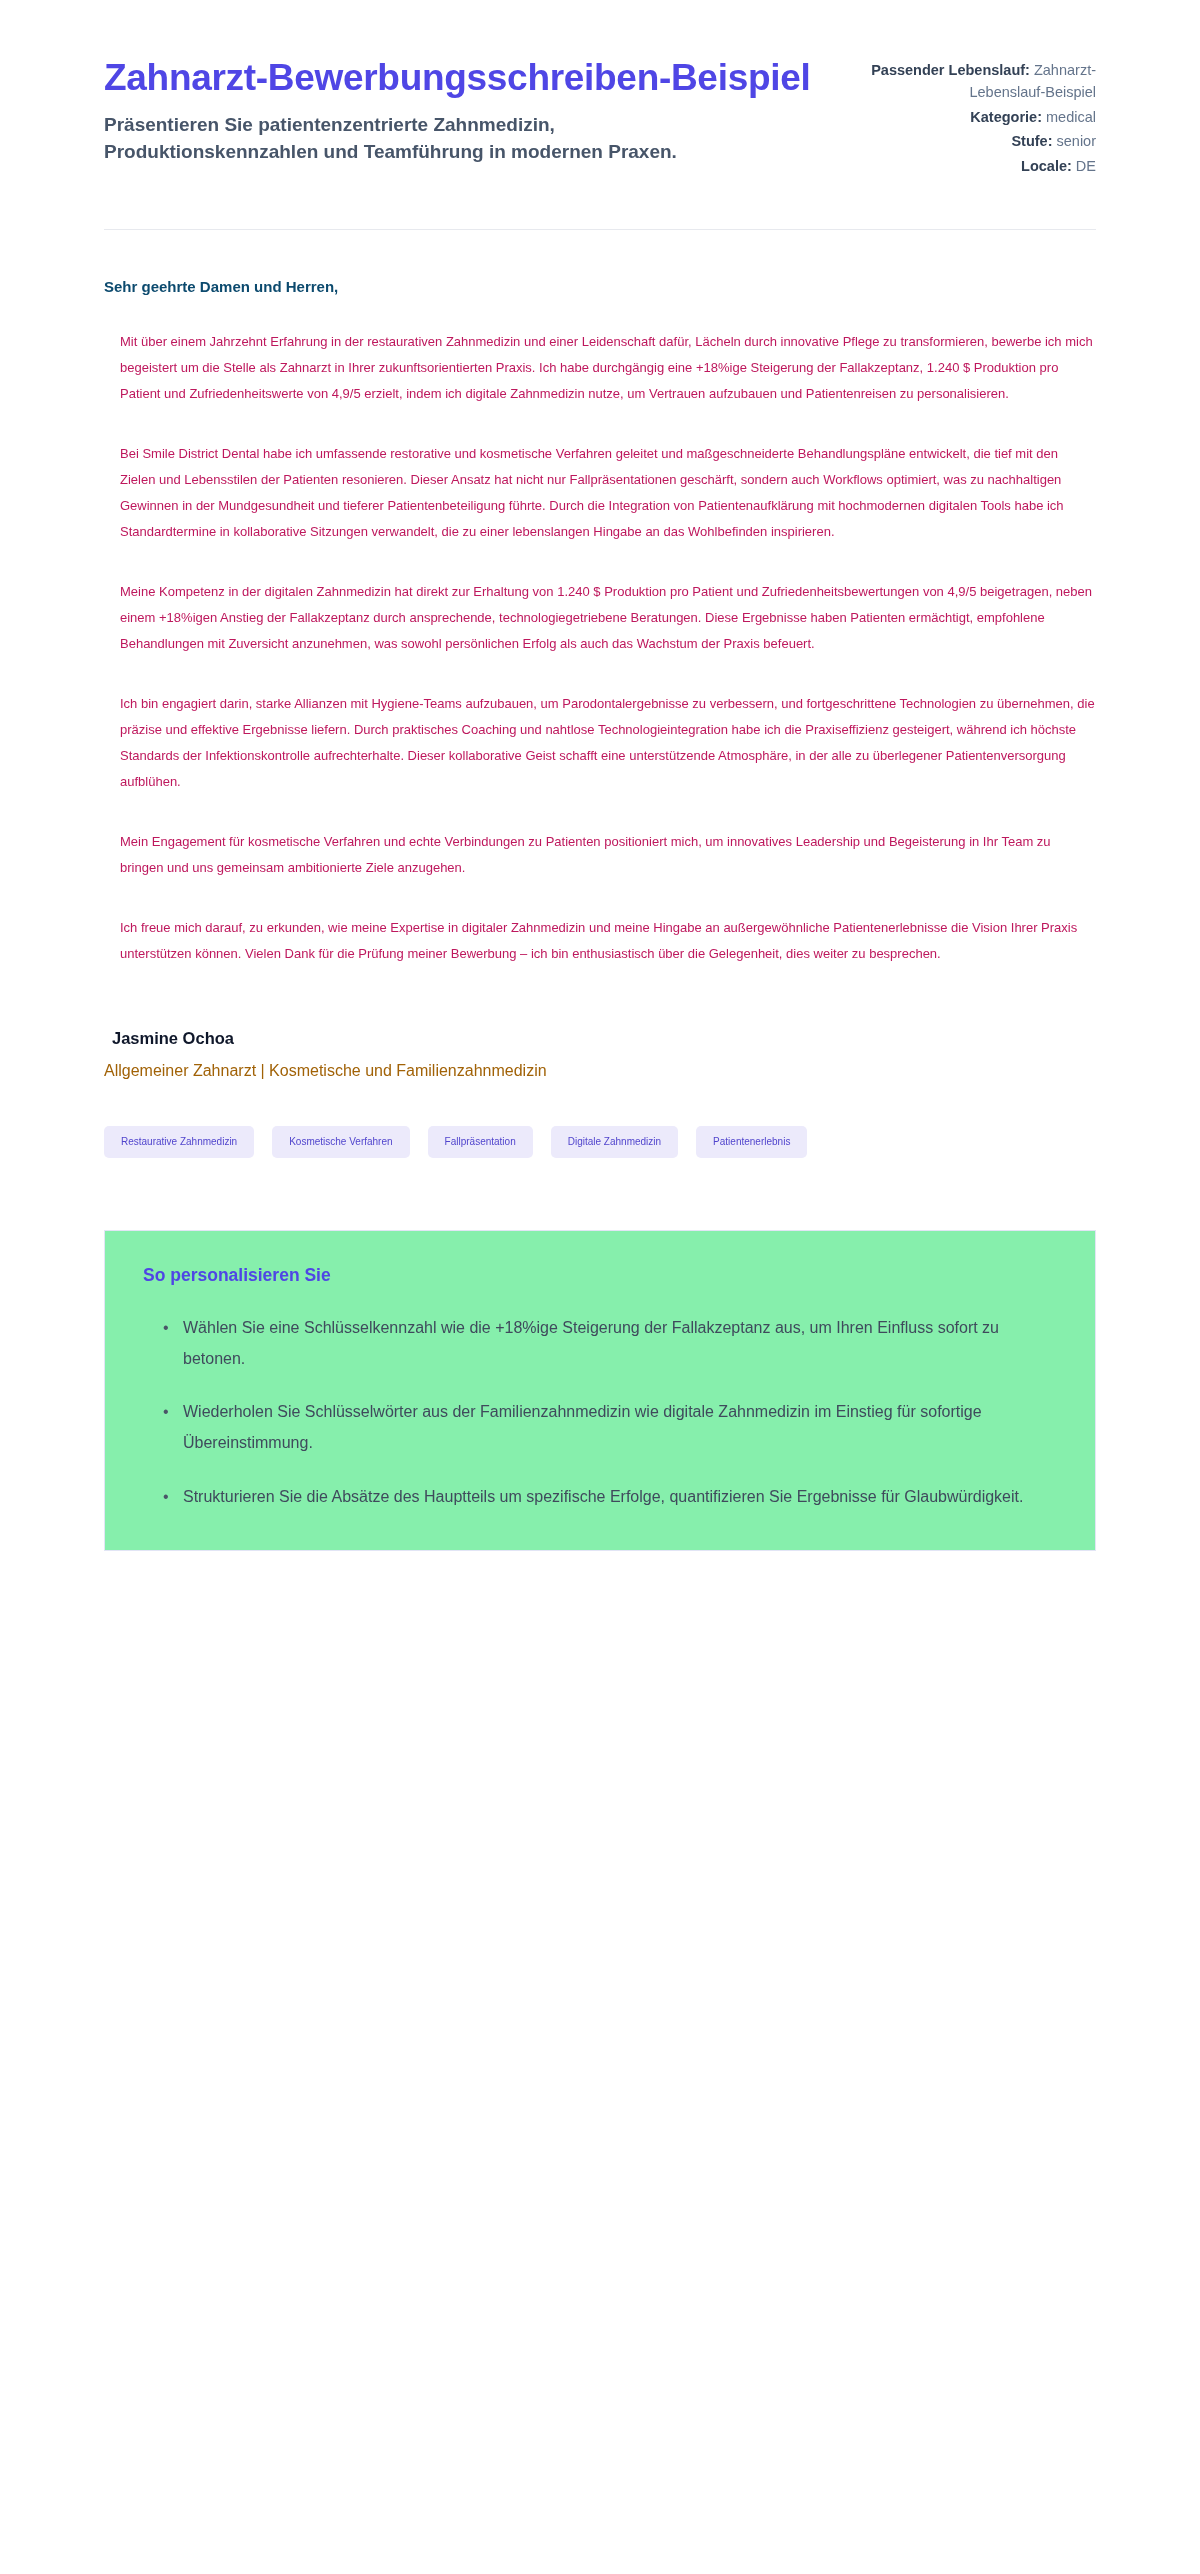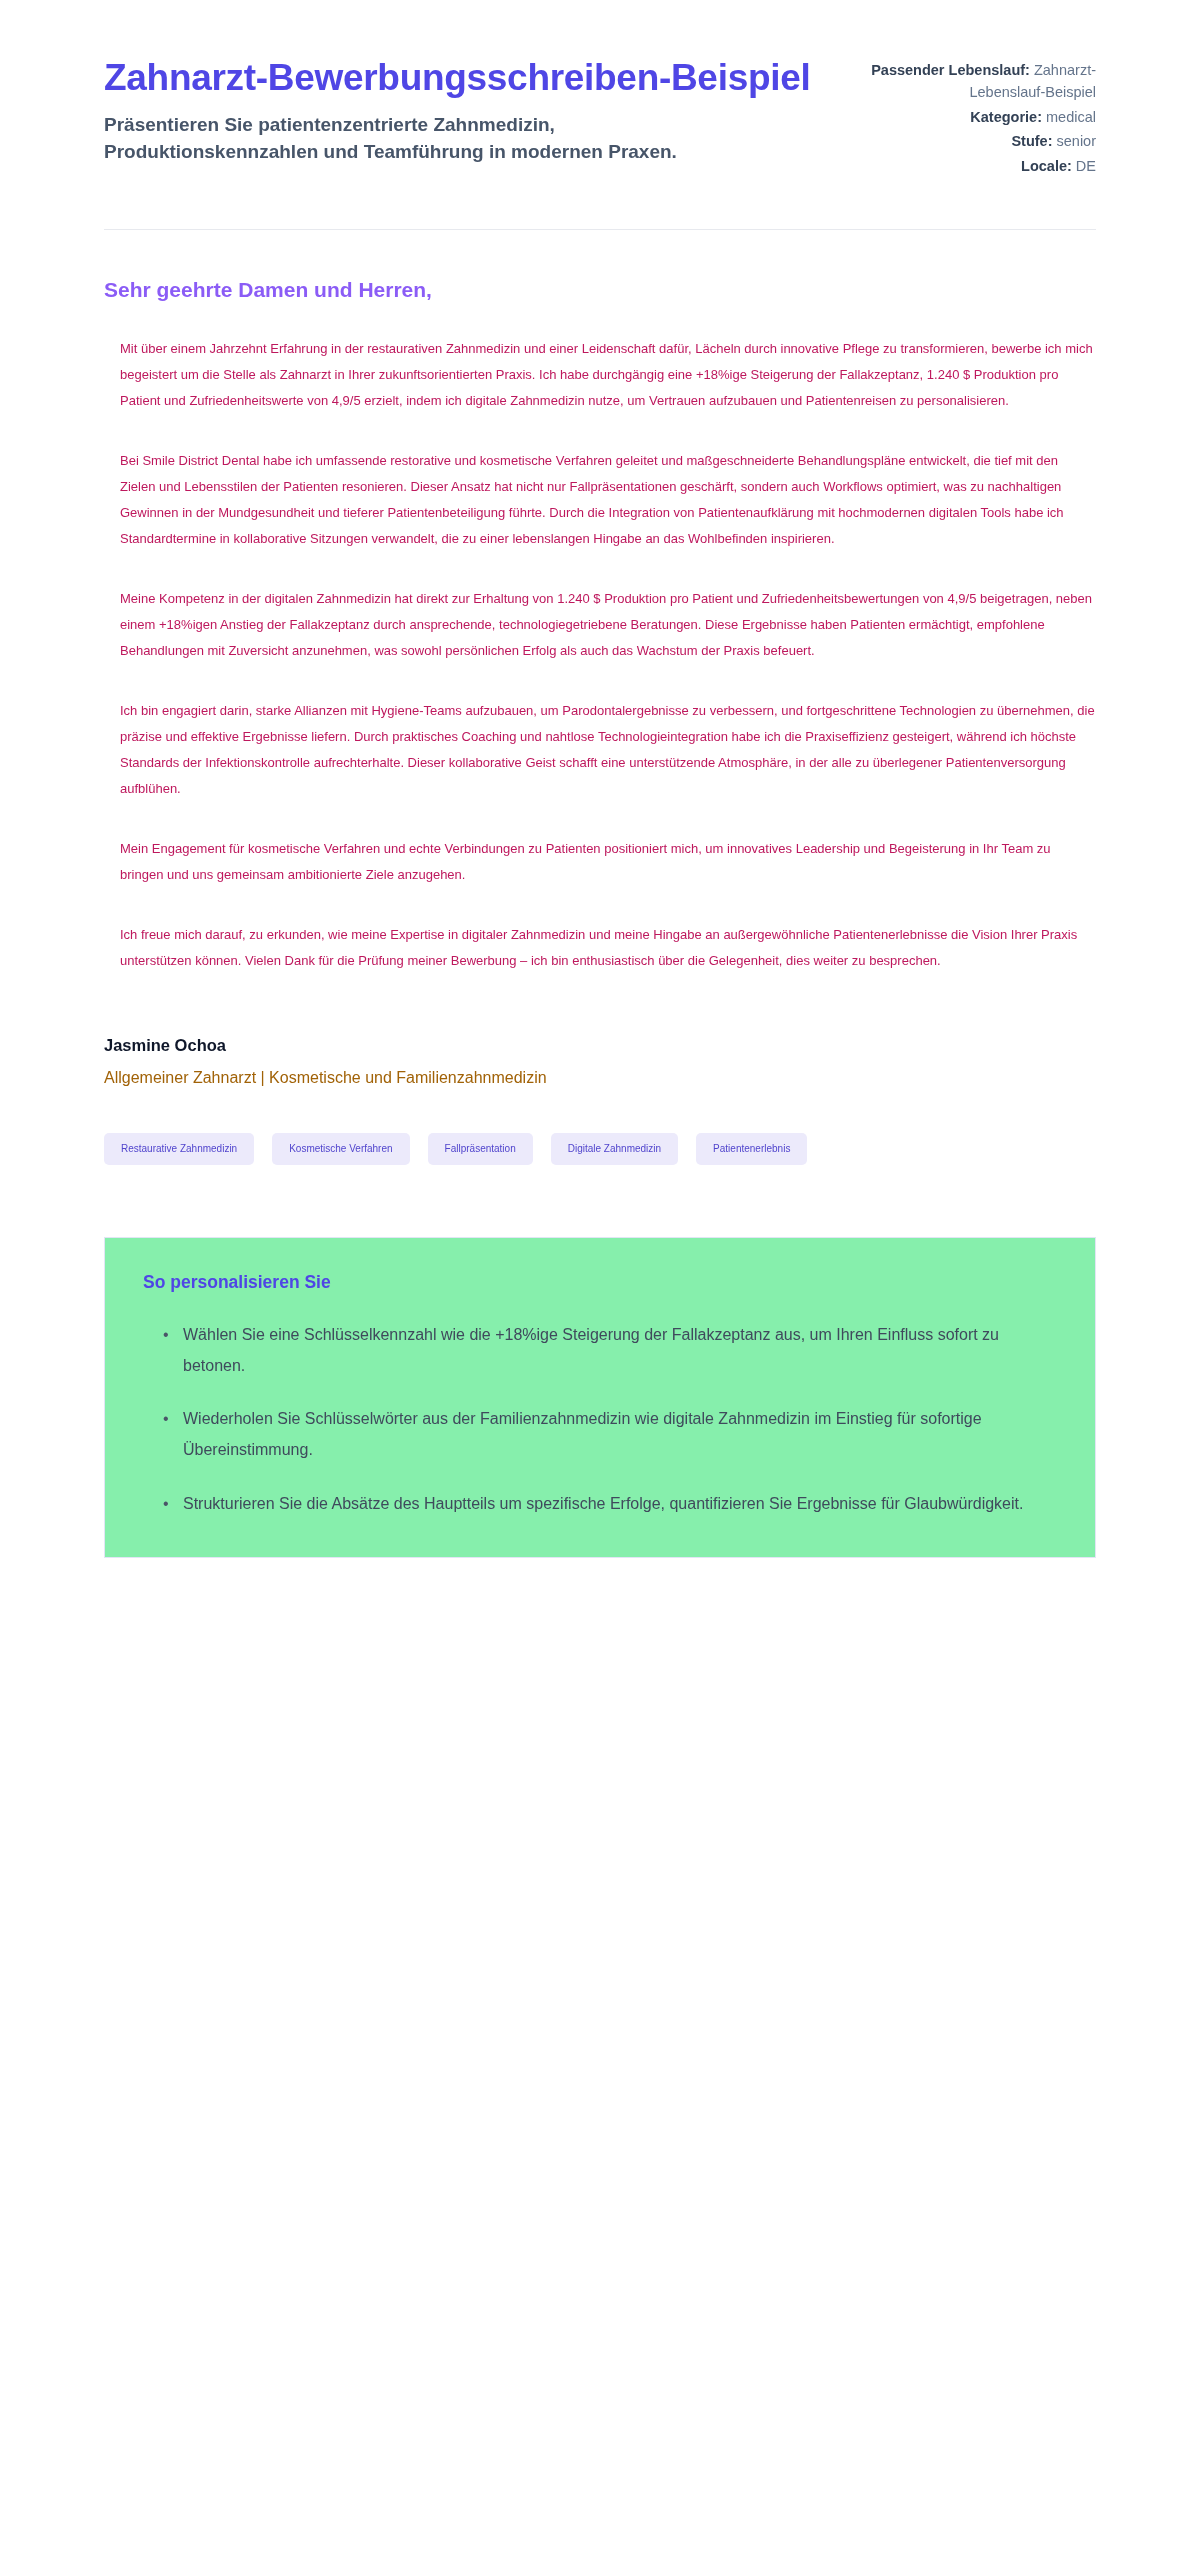--- a/index.html
+++ b/index.html
@@ -73,42 +73,42 @@
     border: 0;
     border-top: 1px solid #e7e9ee;
     margin: 48px 0 0 0;
   }
 
   
   .letter {
     margin-top: 48px;
   }
   .salutation {
-    font-size: 21px;
-    font-weight: 700;
-    color: #8b5cf6;
+    font-size: 15px;
+    font-weight: 700;
+    color: #0c4a6e;
     margin: 0 0 34px 0;
   }
   .para {
     font-size: 13px;
     line-height: 2.0;
     color: #be185d;
     margin: 0 0 34px 16px;
     max-width: 1000px;
   }
 
   
   .signature {
     margin-top: 62px;
   }
   .sig-name {
     font-size: 16.5px;
     font-weight: 700;
     color: #0f172a;
-    margin: 0 0 14px 0;
+    margin: 0 0 14px 8px;
   }
   .sig-role {
     font-size: 16px;
     color: #a16207;
     margin: 0;
   }
 
   
   .tags {
     margin-top: 46px;

